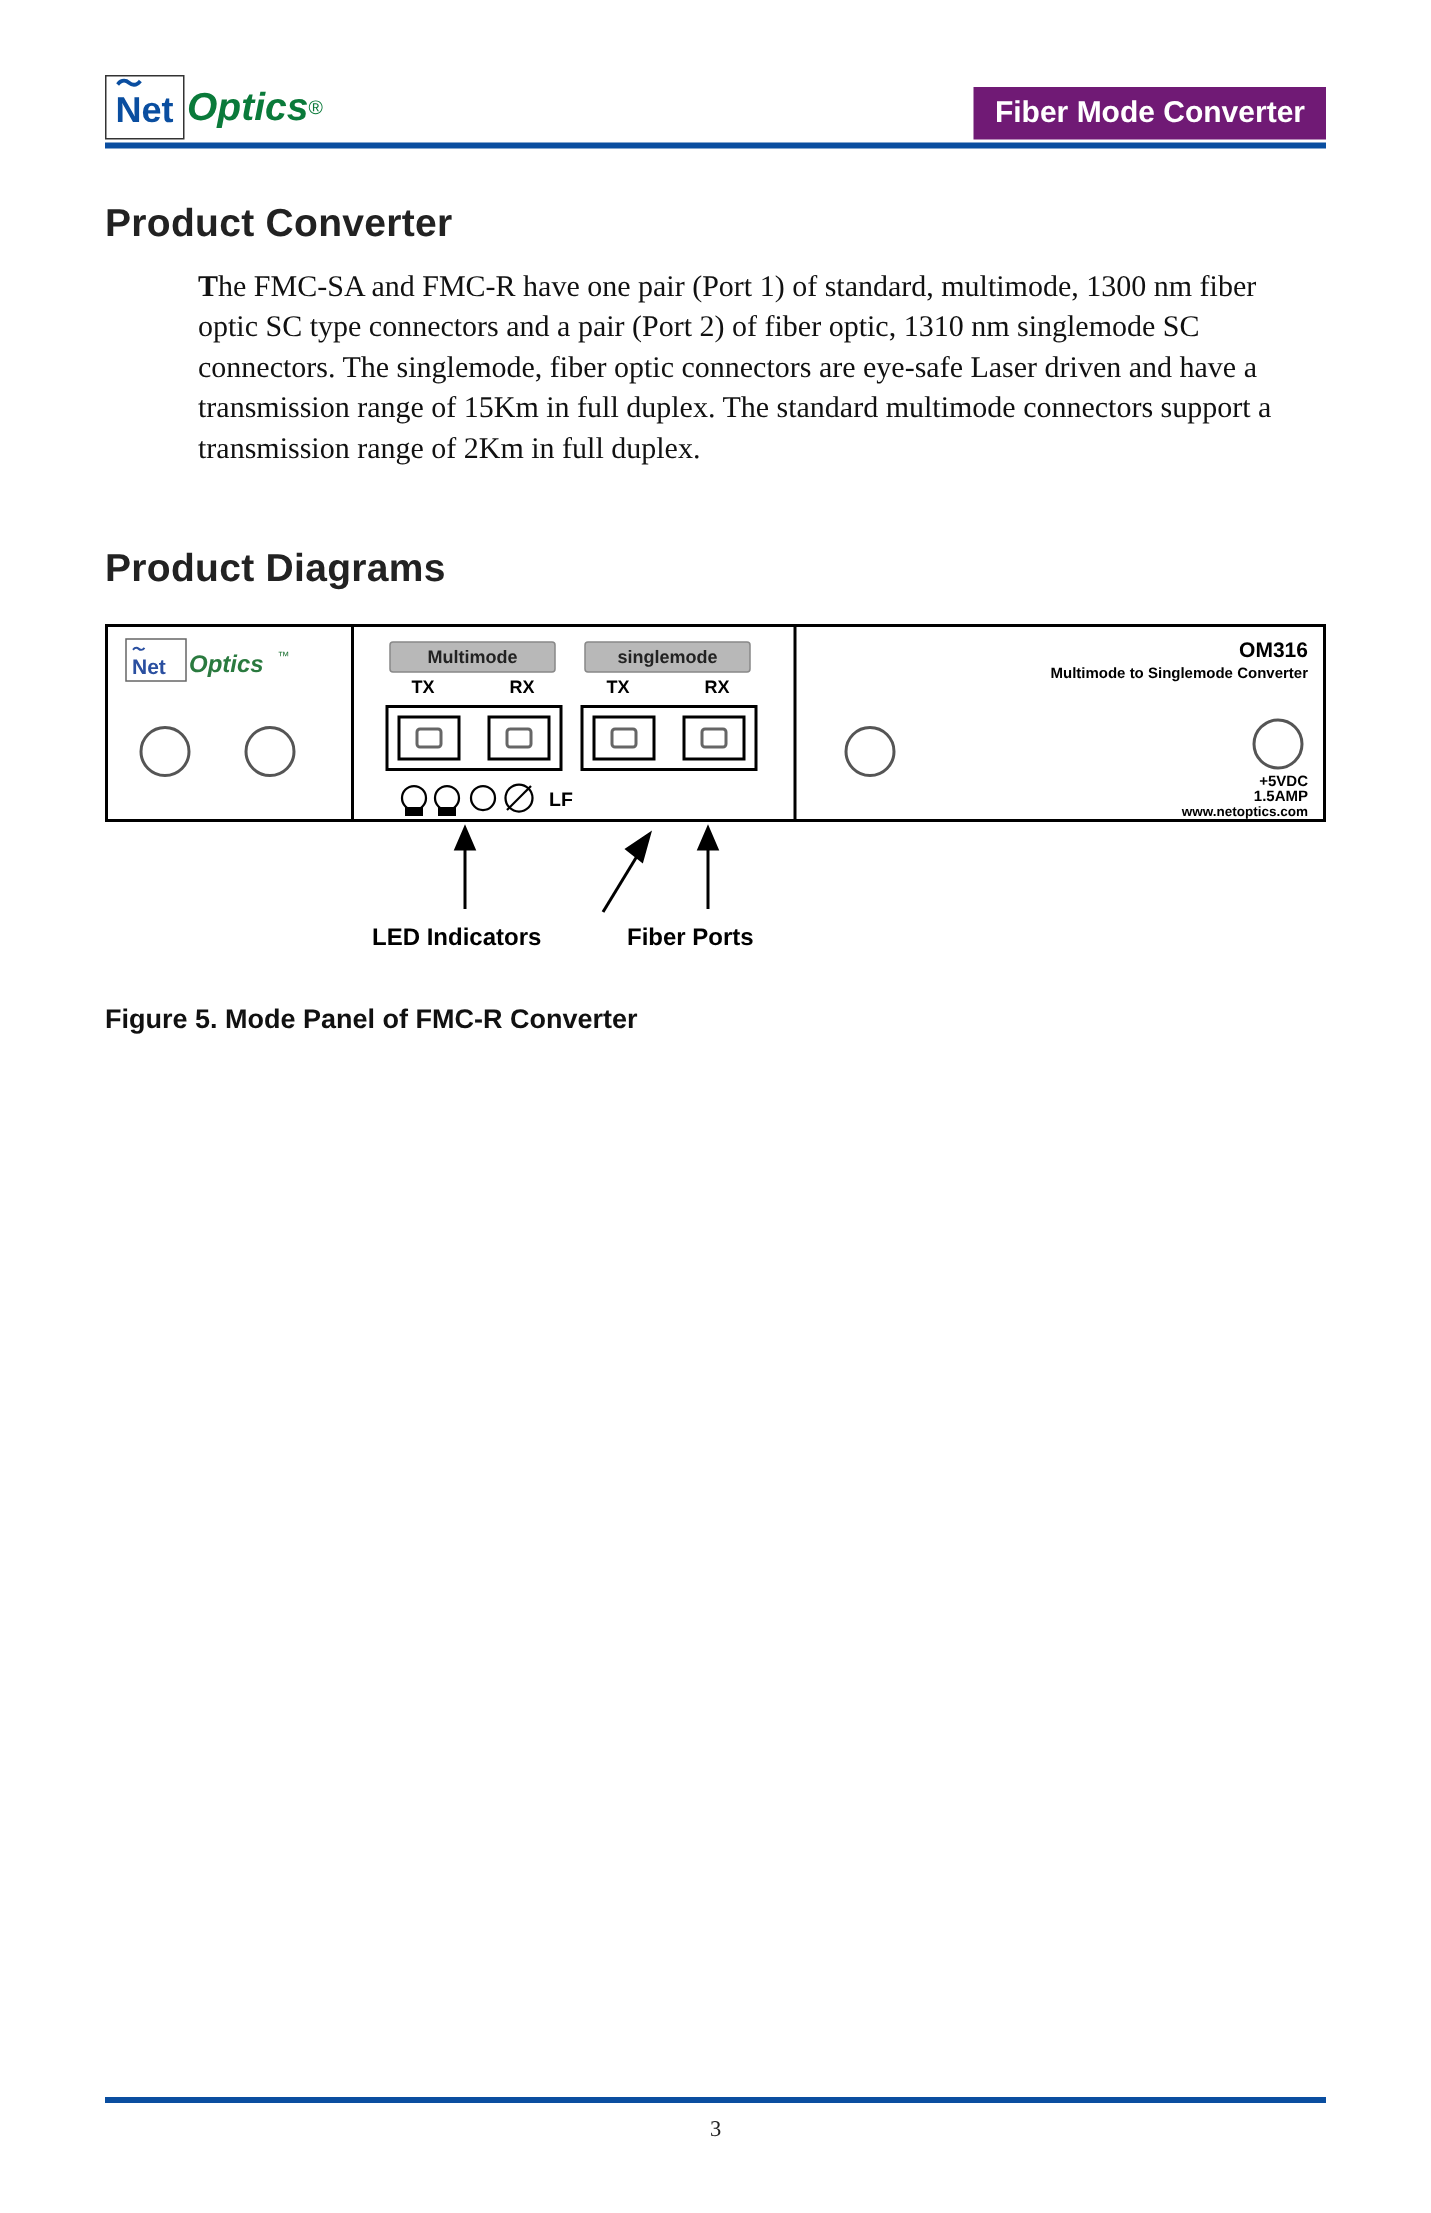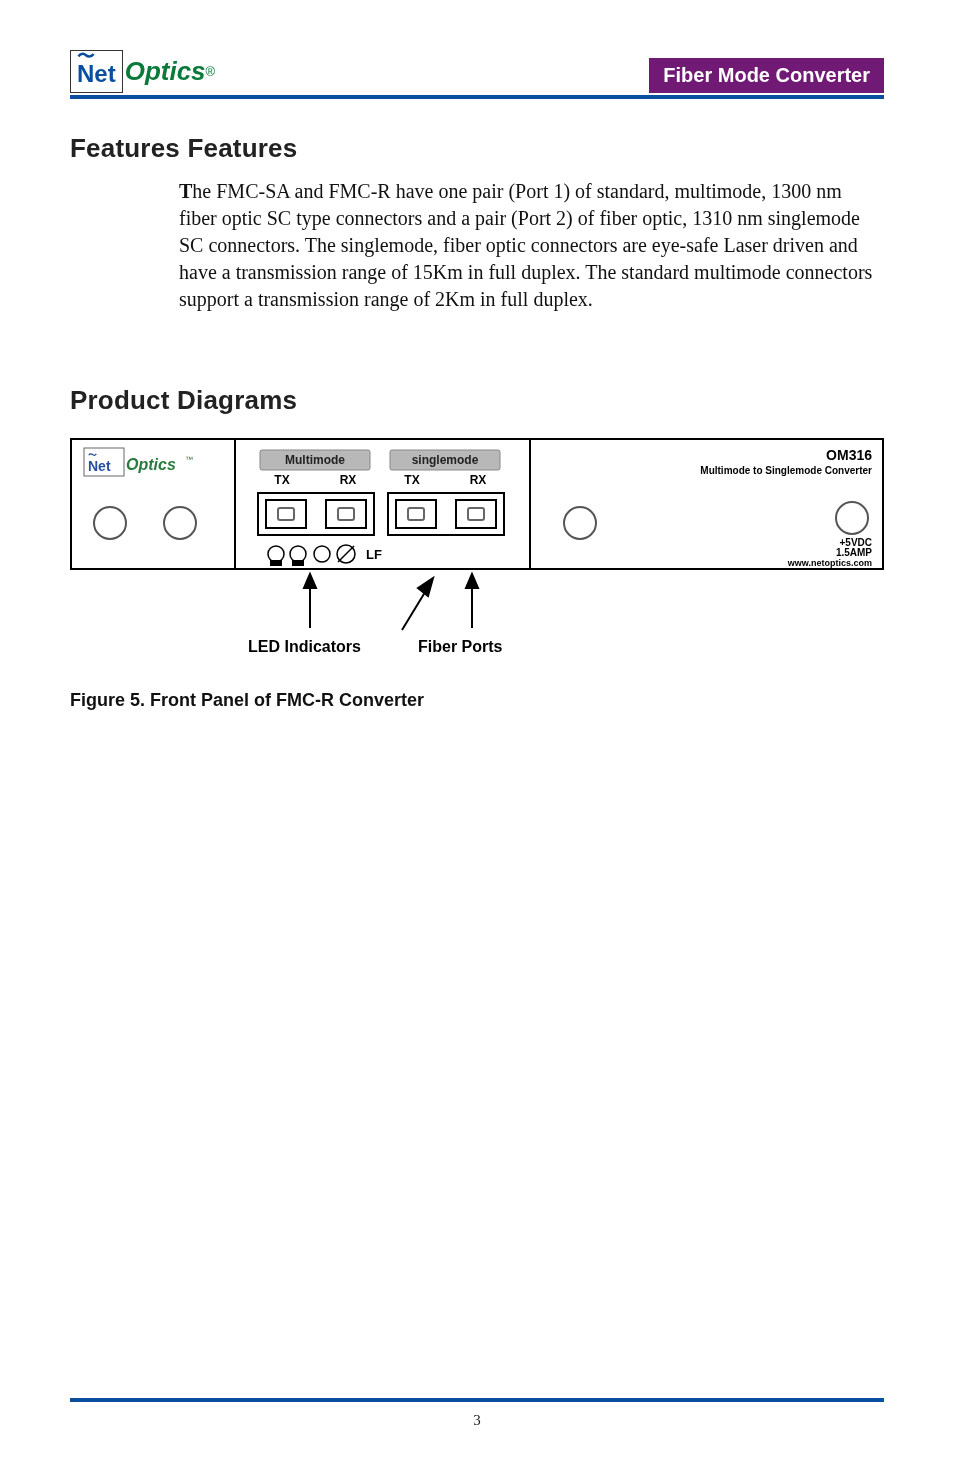--- a/index.html
+++ b/index.html
@@ -74,29 +74,29 @@
     font-weight: 900;
     font-size: 26px;
     color: #222;
     margin: 0 0 14px 0;
     letter-spacing: 0.2px;
   }
   .body-text {
     font-family: Georgia, 'Times New Roman', serif;
     font-size: 20px;
     line-height: 1.35;
-    margin-left: 109px;
+    margin-left: 62px;
     margin-right: 10px;
     margin-bottom: 48px;
     color: #111;
   }
   .body-text .dropcap {
     font-weight: bold;
   }
-  .diagram-section { margin-top: 72px; }
+  .diagram-section { margin-top: 50px; }
   .panel-svg-wrap { margin-top: 22px; margin-bottom: 18px; }
   .figure-caption {
     font-family: Arial, Helvetica, sans-serif;
     font-size: 18px;
     color: #111;
   }
   .figure-caption .fig-strong { font-weight: 900; font-family: Arial, Helvetica, sans-serif; }
   .figure-caption .fig-rest { font-weight: bold; }
   .footer {
     position: absolute;
@@ -125,21 +125,21 @@
       <span class="logo-tilde">〜</span>
       <span class="logo-net">Net</span>
     </span>
     <span class="logo-optics">Optics</span>
     <span class="logo-reg">®</span>
   </div>
   <div class="header-badge">Fiber Mode Converter</div>
 </div>
 <hr class="header-rule">
 
-<h2 class="section">Features Features</h2>
+<h2 class="section">Product Converter</h2>
 <p class="body-text">
   <span class="dropcap">T</span><span>he FMC-SA and FMC-R have one pair (Port 1) of standard, multimode, 1300 nm fiber optic SC type connectors and a pair (Port 2) of fiber optic, 1310 nm singlemode SC connectors.  The singlemode, fiber optic connectors are eye-safe Laser driven and have a transmission range of 15Km in full duplex.  The standard multimode connectors support a transmission range of 2Km in full duplex.</span>
 </p>
 
 <div class="diagram-section">
 <h2 class="section">Product Diagrams</h2>
 
 <div class="panel-svg-wrap">
 <svg width="814" height="230" viewBox="0 0 814 230">
 
@@ -214,20 +214,20 @@
     <polygon points="363,140 348,150 358,158"></polygon>
     <line x1="402" y1="190" x2="402" y2="142"></line>
     <polygon points="402,136 396,150 408,150"></polygon>
   </g>
   <text x="178" y="214" font-family="Arial" font-size="16" font-weight="900" fill="#000">LED Indicators</text>
   <text x="348" y="214" font-family="Arial" font-size="16" font-weight="900" fill="#000">Fiber Ports</text>
 </svg>
 </div>
 
 <p class="figure-caption">
-  <span class="fig-strong">Figure 5. </span><span class="fig-rest">Front Panel of FMC-R Converter</span>
+  <span class="fig-strong">Figure 5. </span><span class="fig-rest">Mode Panel of FMC-R Converter</span>
 </p>
 </div>
 
 <div class="footer">
   <hr>
   <div class="pg">3</div>
 </div>
 
 </body></html>

